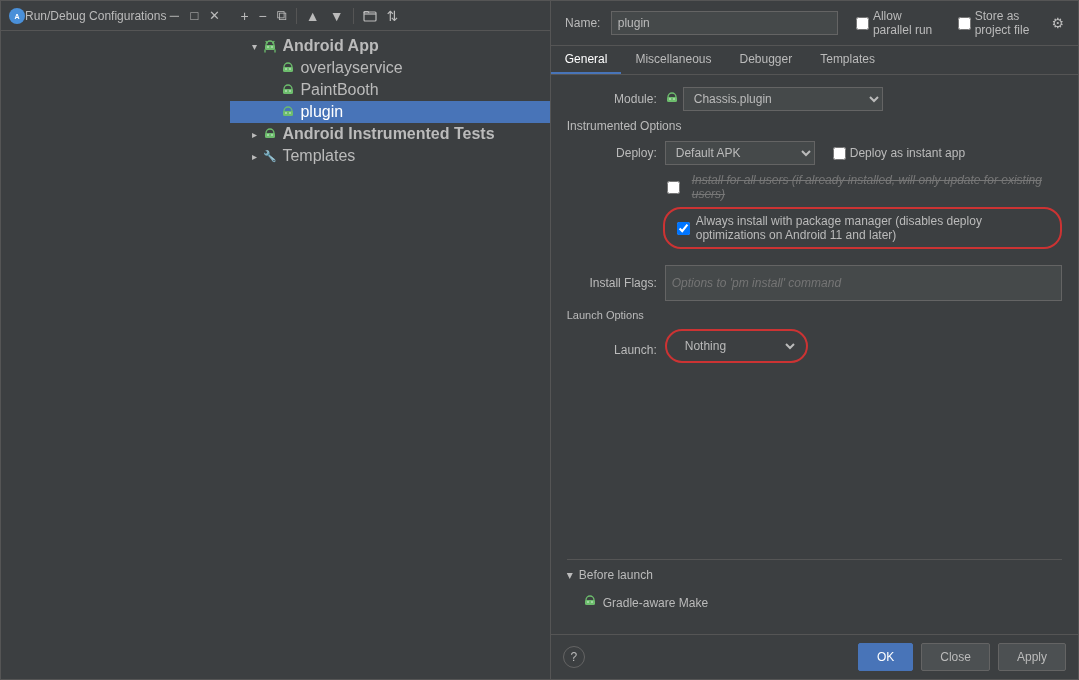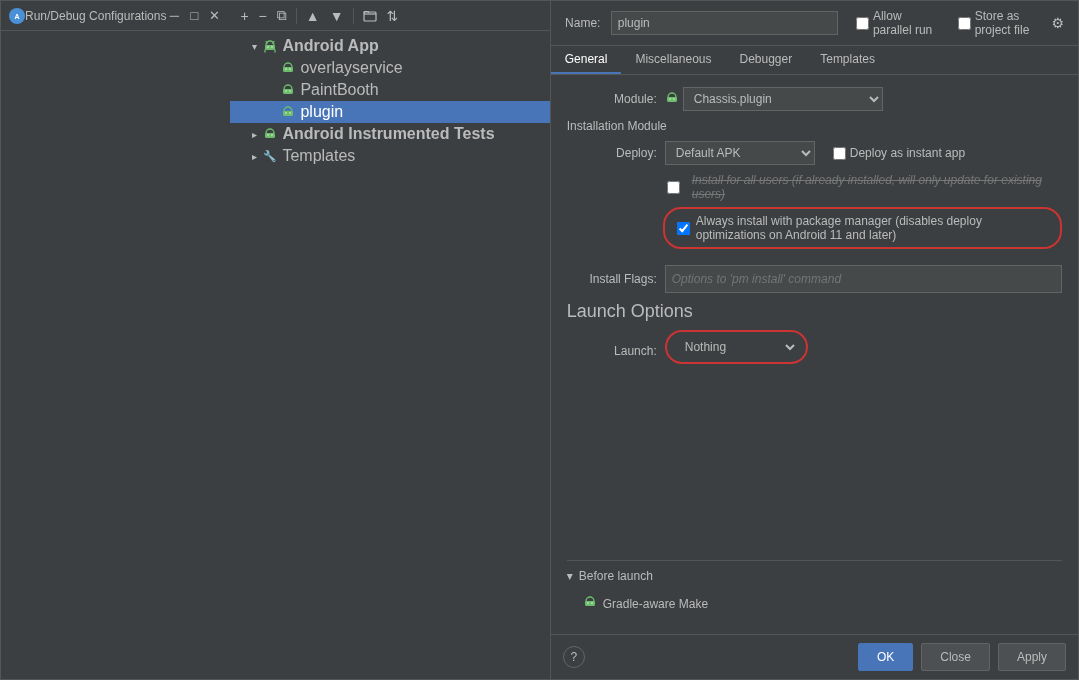--- a/index.html
+++ b/index.html
@@ -299,29 +299,29 @@
       margin-bottom: 8px;
       gap: 8px;
     }
 
     .flags-input {
       background: #45494a;
       border: 1px solid #646464;
       color: #eab308;
       padding: 3px 6px;
       font-size: 12px;
-      height: 28px;
+      height: 36px;
       outline: none;
       flex: 1;
       font-style: italic;
     }
 
     .launch-options-title {
       color: #bbbbbb;
-      font-size: 18px;
+      font-size: 11px;
       margin-bottom: 8px;
       margin-top: 8px;
     }
 
     .launch-highlighted {
       border: 2px solid #cc3333;
       border-radius: 20px;
       padding: 4px 8px;
       display: inline-flex;
       align-items: center;
@@ -561,21 +561,21 @@
                 <circle cx="5" cy="8" r="0.7" fill="white"></circle>
                 <circle cx="9" cy="8" r="0.7" fill="white"></circle>
               </svg>
             </span>
             <select class="form-select" style="min-width:200px;">
               <option>Chassis.plugin</option>
             </select>
           </div>
         </div>
 
-        <div class="section-title">Installation Module</div>
+        <div class="section-title">Instrumented Options</div>
 
         <div class="form-row">
           <span class="form-label">Deploy:</span>
           <select class="form-select">
             <option>Default APK</option>
             <option>APK from app bundle</option>
             <option>Nothing</option>
           </select>
           <div style="display:flex;align-items:center;gap:4px;margin-left:10px;">
             <input type="checkbox" id="deploy-instant" style="">

